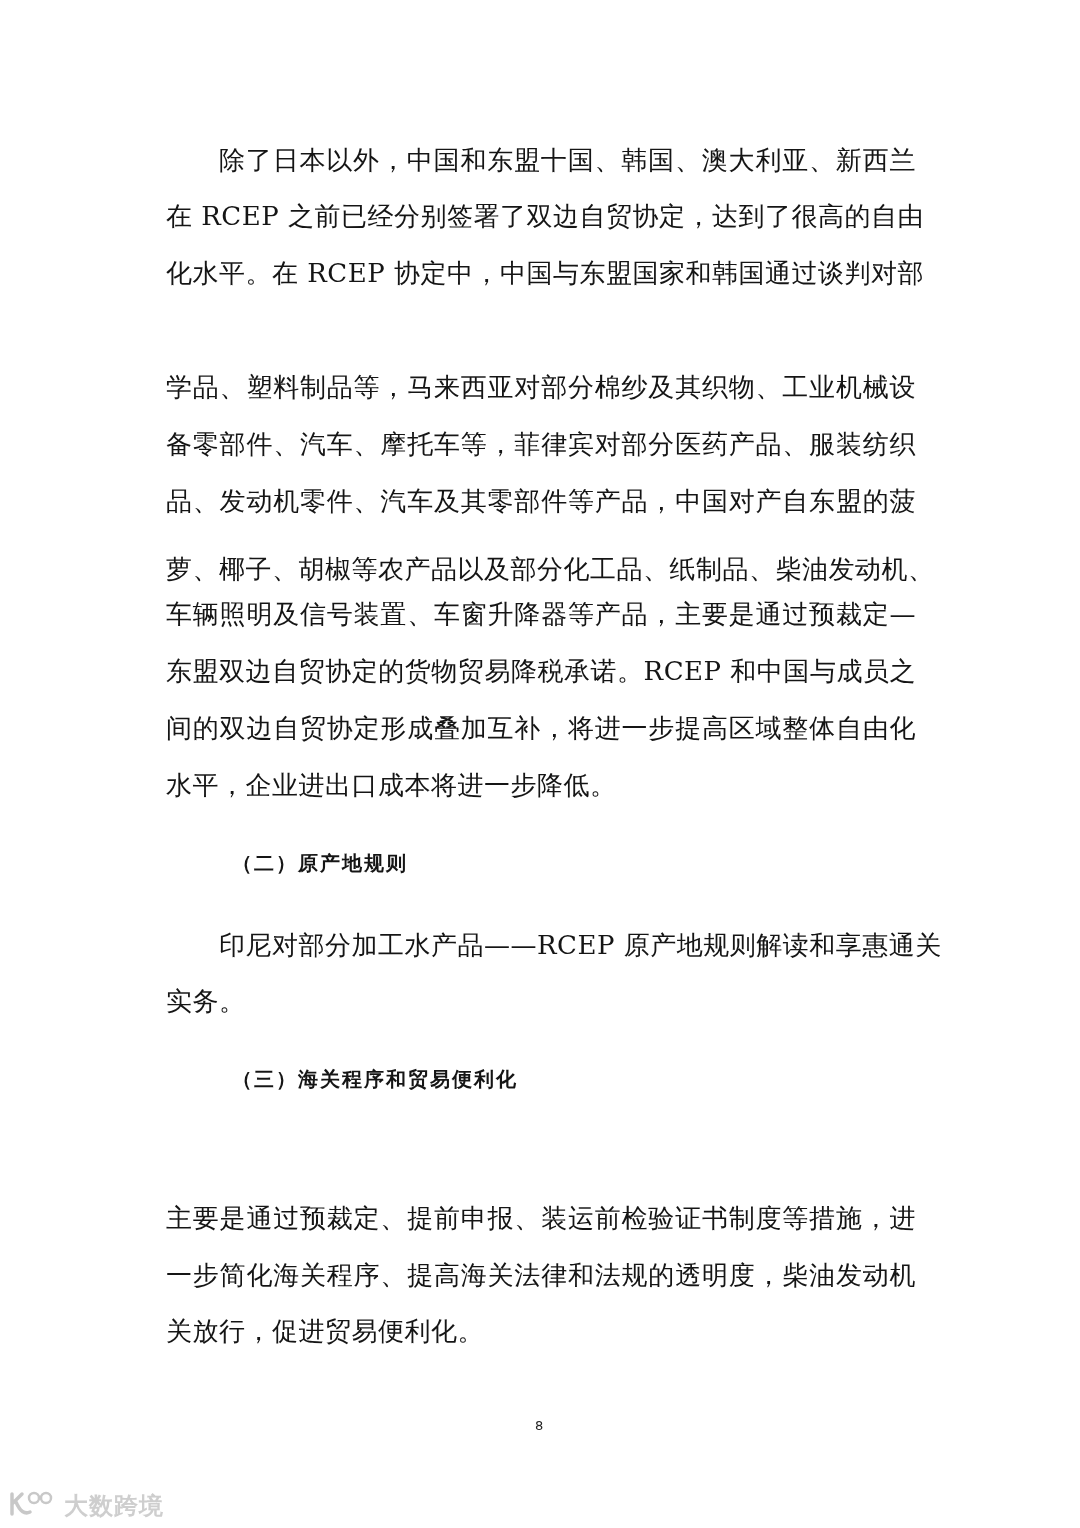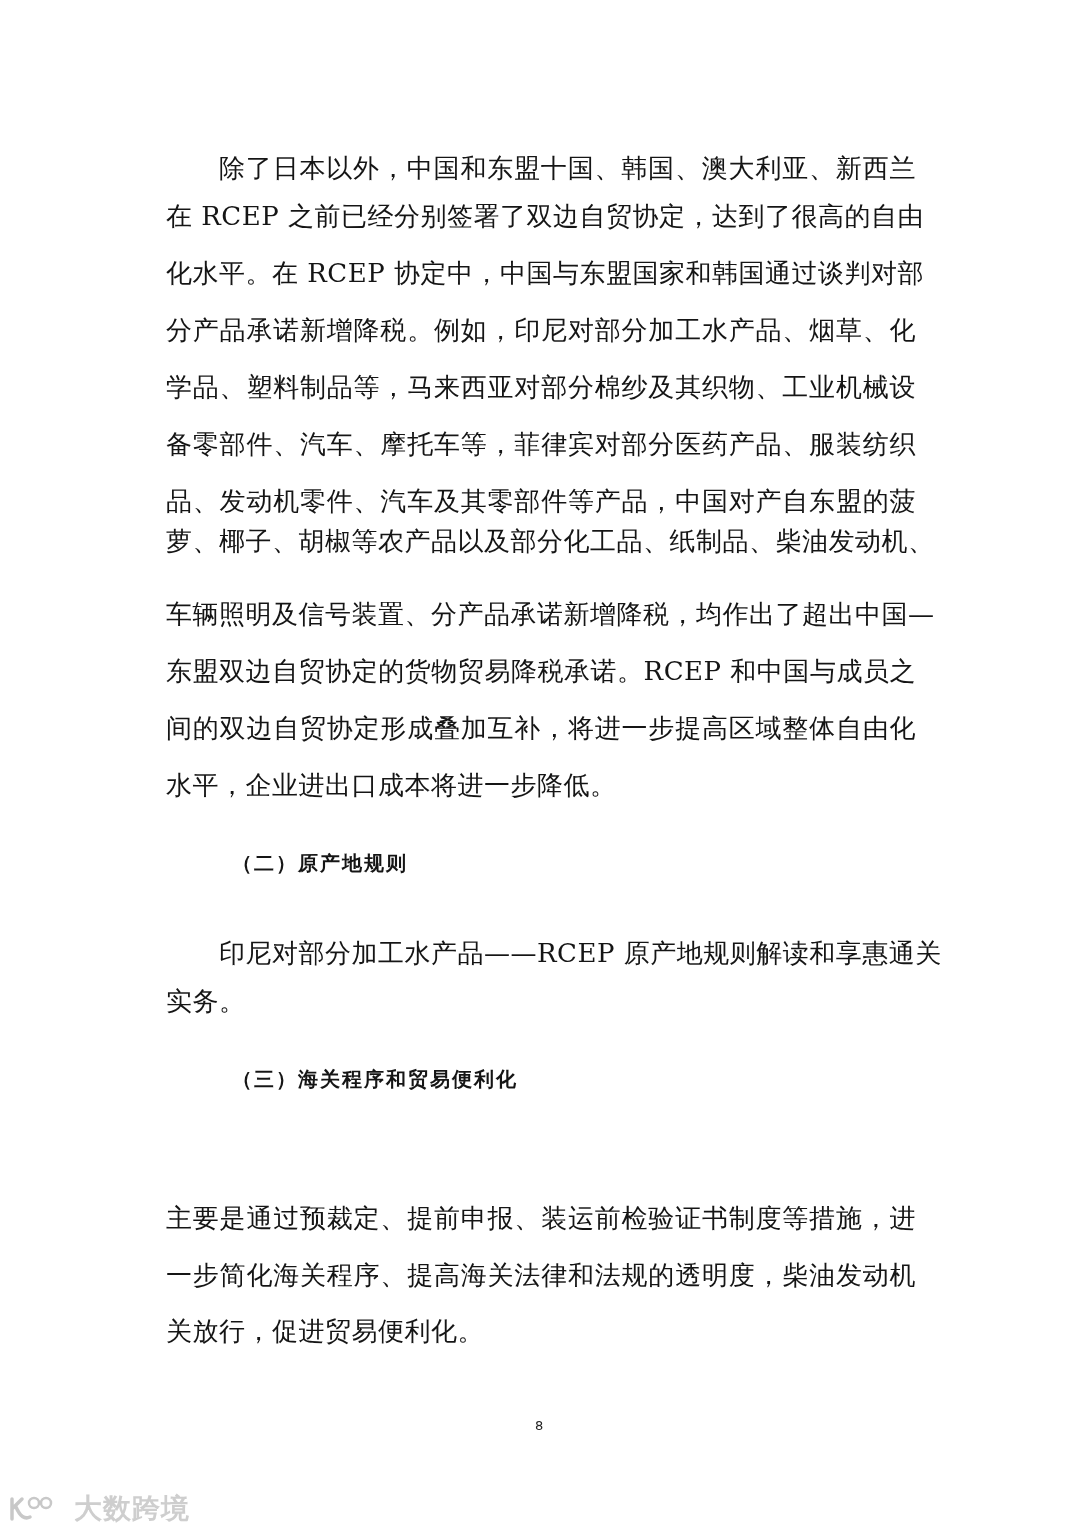--- a/index.html
+++ b/index.html
@@ -6,52 +6,51 @@
   body { width: 1080px; height: 1528px; position: relative; overflow: hidden; color: #111; }
   .page { position: absolute; left: 0; top: 0; width: 1080px; height: 1528px; }
   .line {
     position: absolute; left: 166px; width: 750px;
     font-family: "DejaVu Serif", "Liberation Serif", serif;
     font-size: 26px; line-height: 40px; height: 40px;
     white-space: nowrap; letter-spacing: 0.5px; color: #151515;
     text-align: justify; text-align-last: justify;
   }
   .line.last { text-align-last: left; }
-  .line.indent { left: 219px; width: 697px; margin-top: 8px; }
+  .line.indent { left: 219px; width: 697px; }
   .heading {
     position: absolute; left: 232px;
     font-family: "DejaVu Serif", "Liberation Serif", serif;
     font-size: 20px; line-height: 40px; font-weight: bold;
     white-space: nowrap; color: #151515; letter-spacing: 2px;
   }
   .page-number {
     position: absolute; left: 535px; top: 1418px;
     font-family: "DejaVu Sans", sans-serif; font-size: 13px; color: #222;
   }
   .watermark {
-    position: absolute; left: 8px; top: 1490px; display: flex; align-items: center; gap: 18px;
-    font-family: "DejaVu Sans", sans-serif; font-size: 28px; font-weight: bold;
+    position: absolute; left: 8px; top: 1490px; display: flex; gap: 8px;
+    font-family: "DejaVu Sans", sans-serif; font-size: 24px; font-weight: bold;
     color: rgba(190,190,190,0.75); letter-spacing: 1px;
   }
   .wm-logo { width: 48px; height: 28px; }
 </style>
 </head>
 <body>
 
 <div class="page">
 
   <div class="line indent" style="top:140px">除了日本以外，中国和东盟十国、韩国、澳大利亚、新西兰</div>
   <div class="line" style="top:196px">在 RCEP 之前已经分别签署了双边自贸协定，达到了很高的自由</div>
   <div class="line" style="top:253px">化水平。在 RCEP 协定中，中国与东盟国家和韩国通过谈判对部</div>
-  <div class="line" style="top:310px">分产品承诺新增降税。例如，印尼对部分加工水产品、烟草、化</div>
   <div class="line" style="top:424px">备零部件、汽车、摩托车等，菲律宾对部分医药产品、服装纺织</div>
   <div class="line" style="top:367px">学品、塑料制品等，马来西亚对部分棉纱及其织物、工业机械设</div>
   <div class="line" style="top:481px">品、发动机零件、汽车及其零部件等产品，中国对产自东盟的菠</div>
-  <div class="line" style="top:521px">萝、椰子、胡椒等农产品以及部分化工品、纸制品、柴油发动机、</div>
-  <div class="line" style="top:594px">车辆照明及信号装置、分产品承诺新增降税，均作出了超出中国—</div>
+  <div class="line" style="top:549px">萝、椰子、胡椒等农产品以及部分化工品、纸制品、柴油发动机、</div>
+  <div class="line" style="top:594px">车辆照明及信号装置、车窗升降器等产品，主要是通过预裁定—</div>
   <div class="line" style="top:651px">东盟双边自贸协定的货物贸易降税承诺。RCEP 和中国与成员之</div>
   <div class="line" style="top:708px">间的双边自贸协定形成叠加互补，将进一步提高区域整体自由化</div>
   <div class="line last" style="top:765px">水平，企业进出口成本将进一步降低。</div>
 
   <div class="heading" style="top:843px">（二）原产地规则</div>
   <div class="line indent" style="top:925px">印尼对部分加工水产品——RCEP 原产地规则解读和享惠通关</div>
   <div class="line last" style="top:981px">实务。</div>
 
   <div class="heading" style="top:1059px">（三）海关程序和贸易便利化</div>
   <div class="line" style="top:1198px">主要是通过预裁定、提前申报、装运前检验证书制度等措施，进</div>

